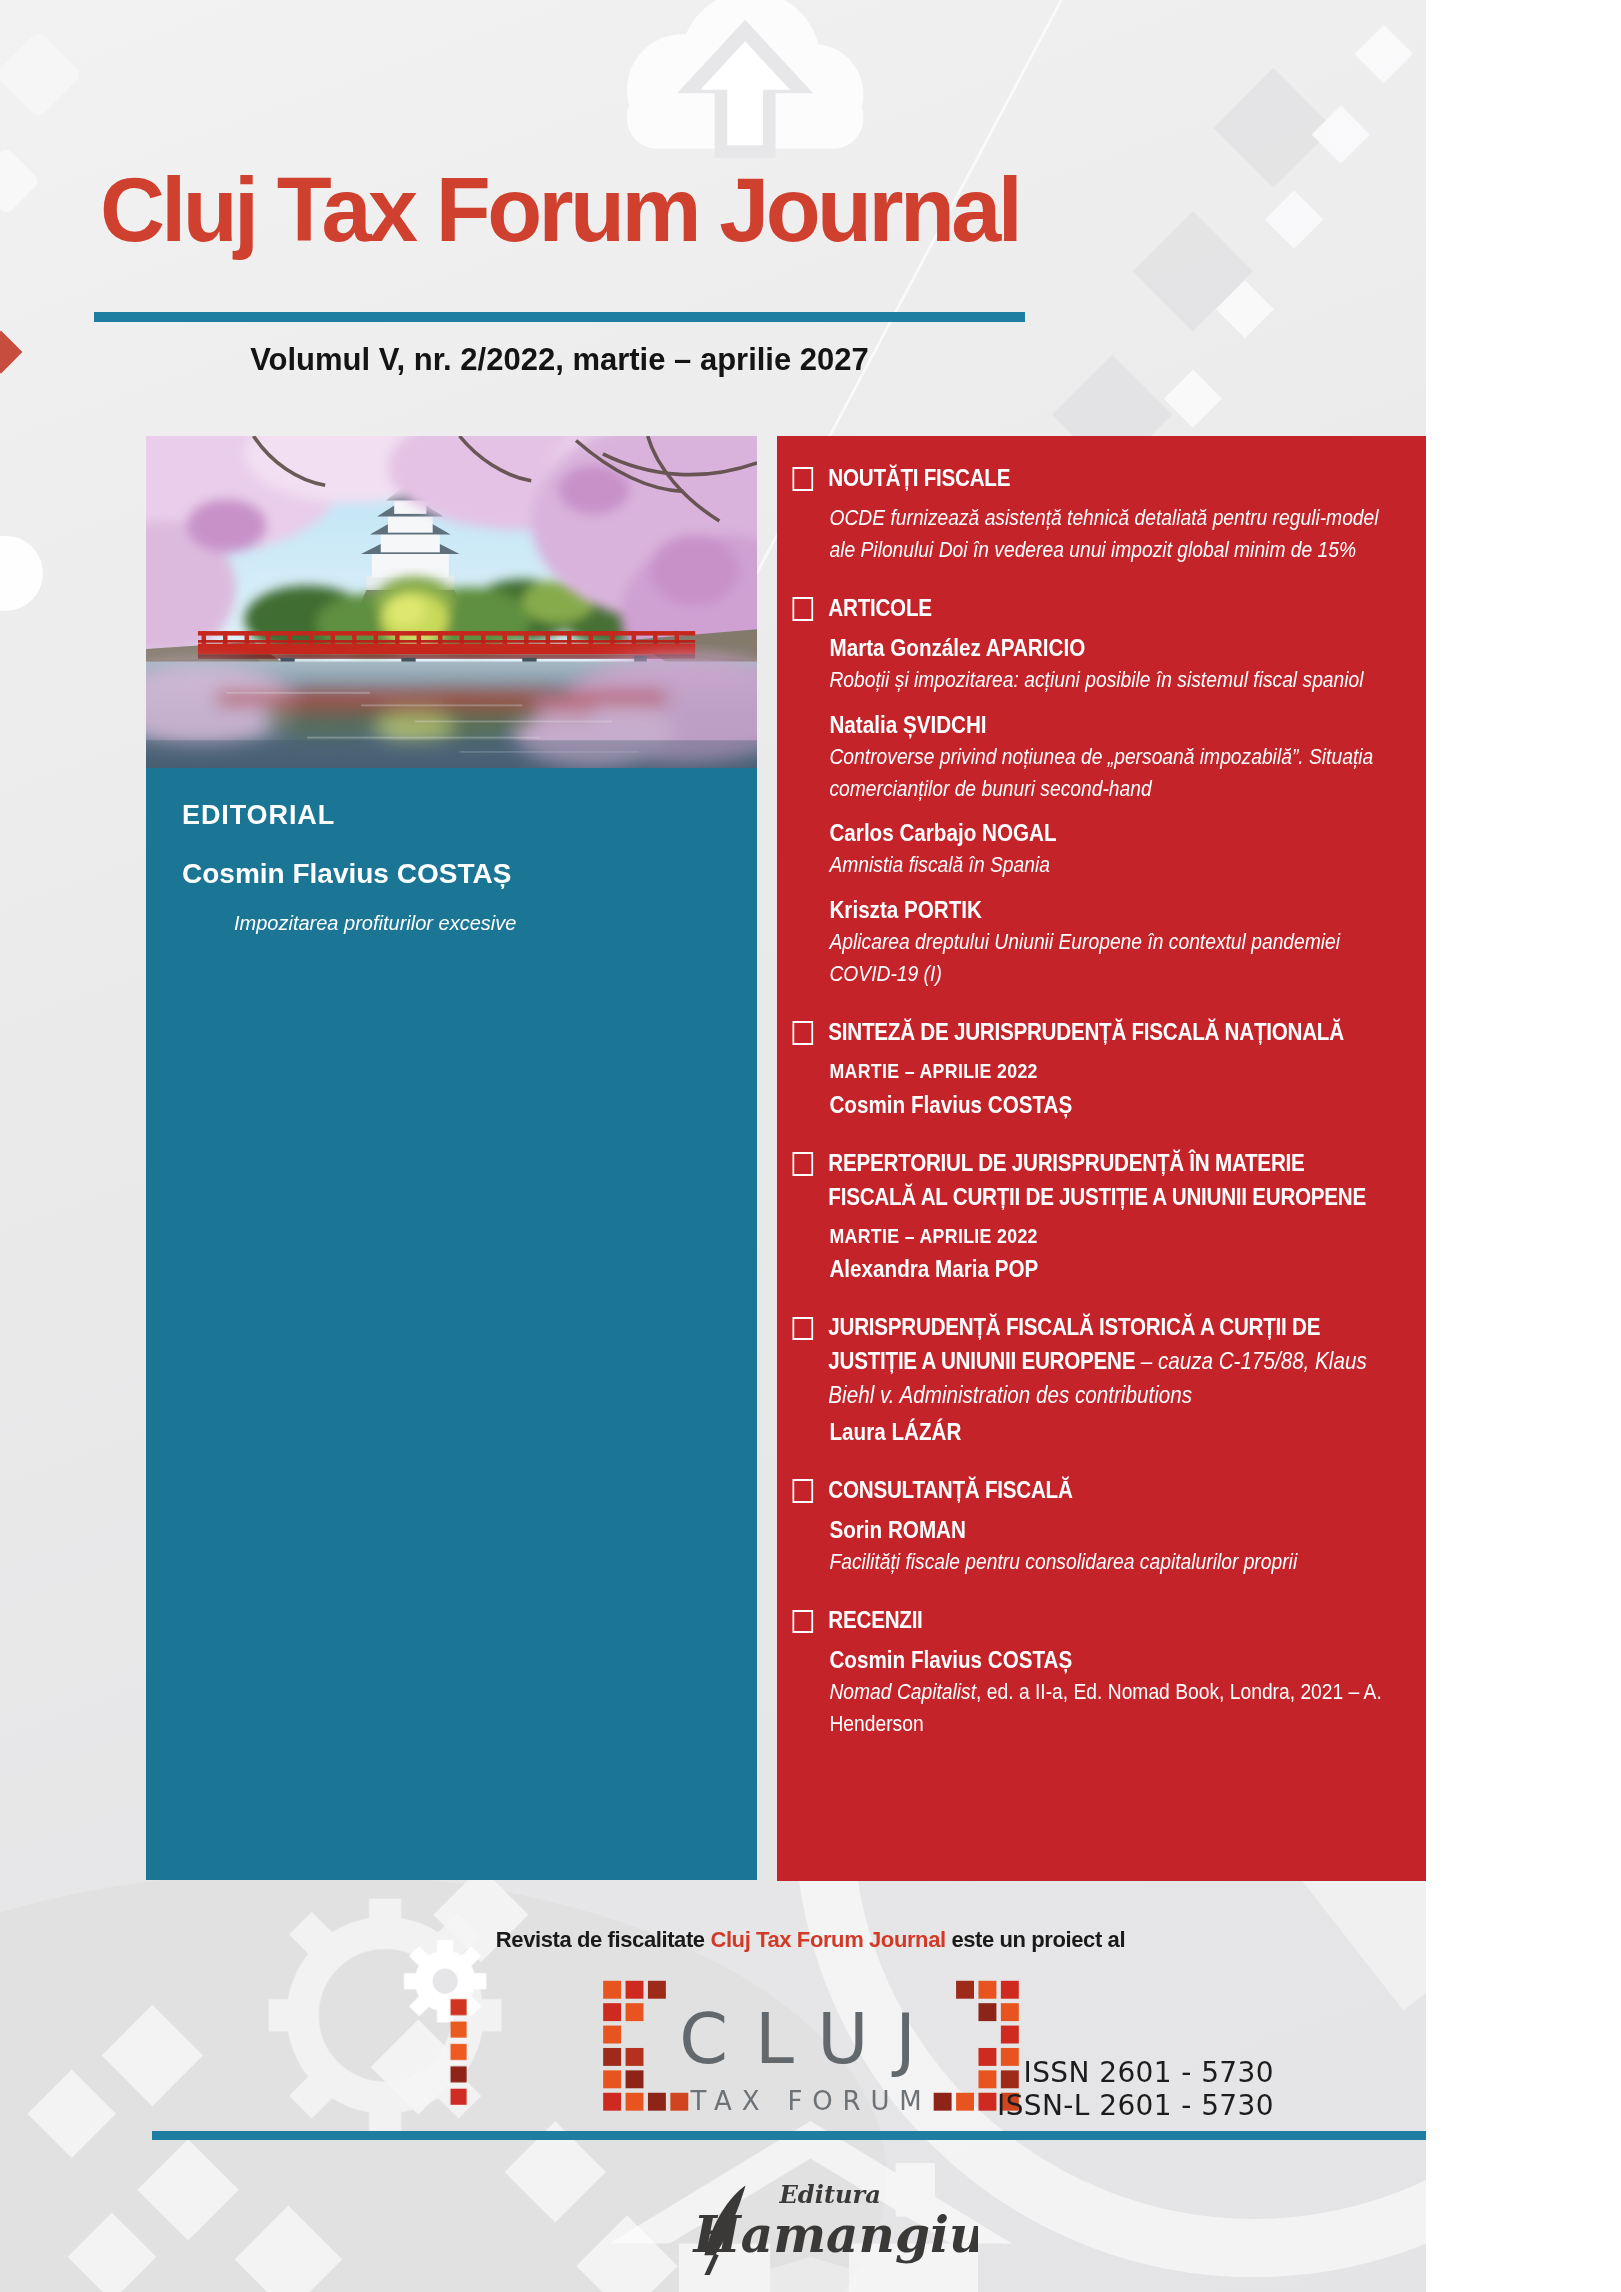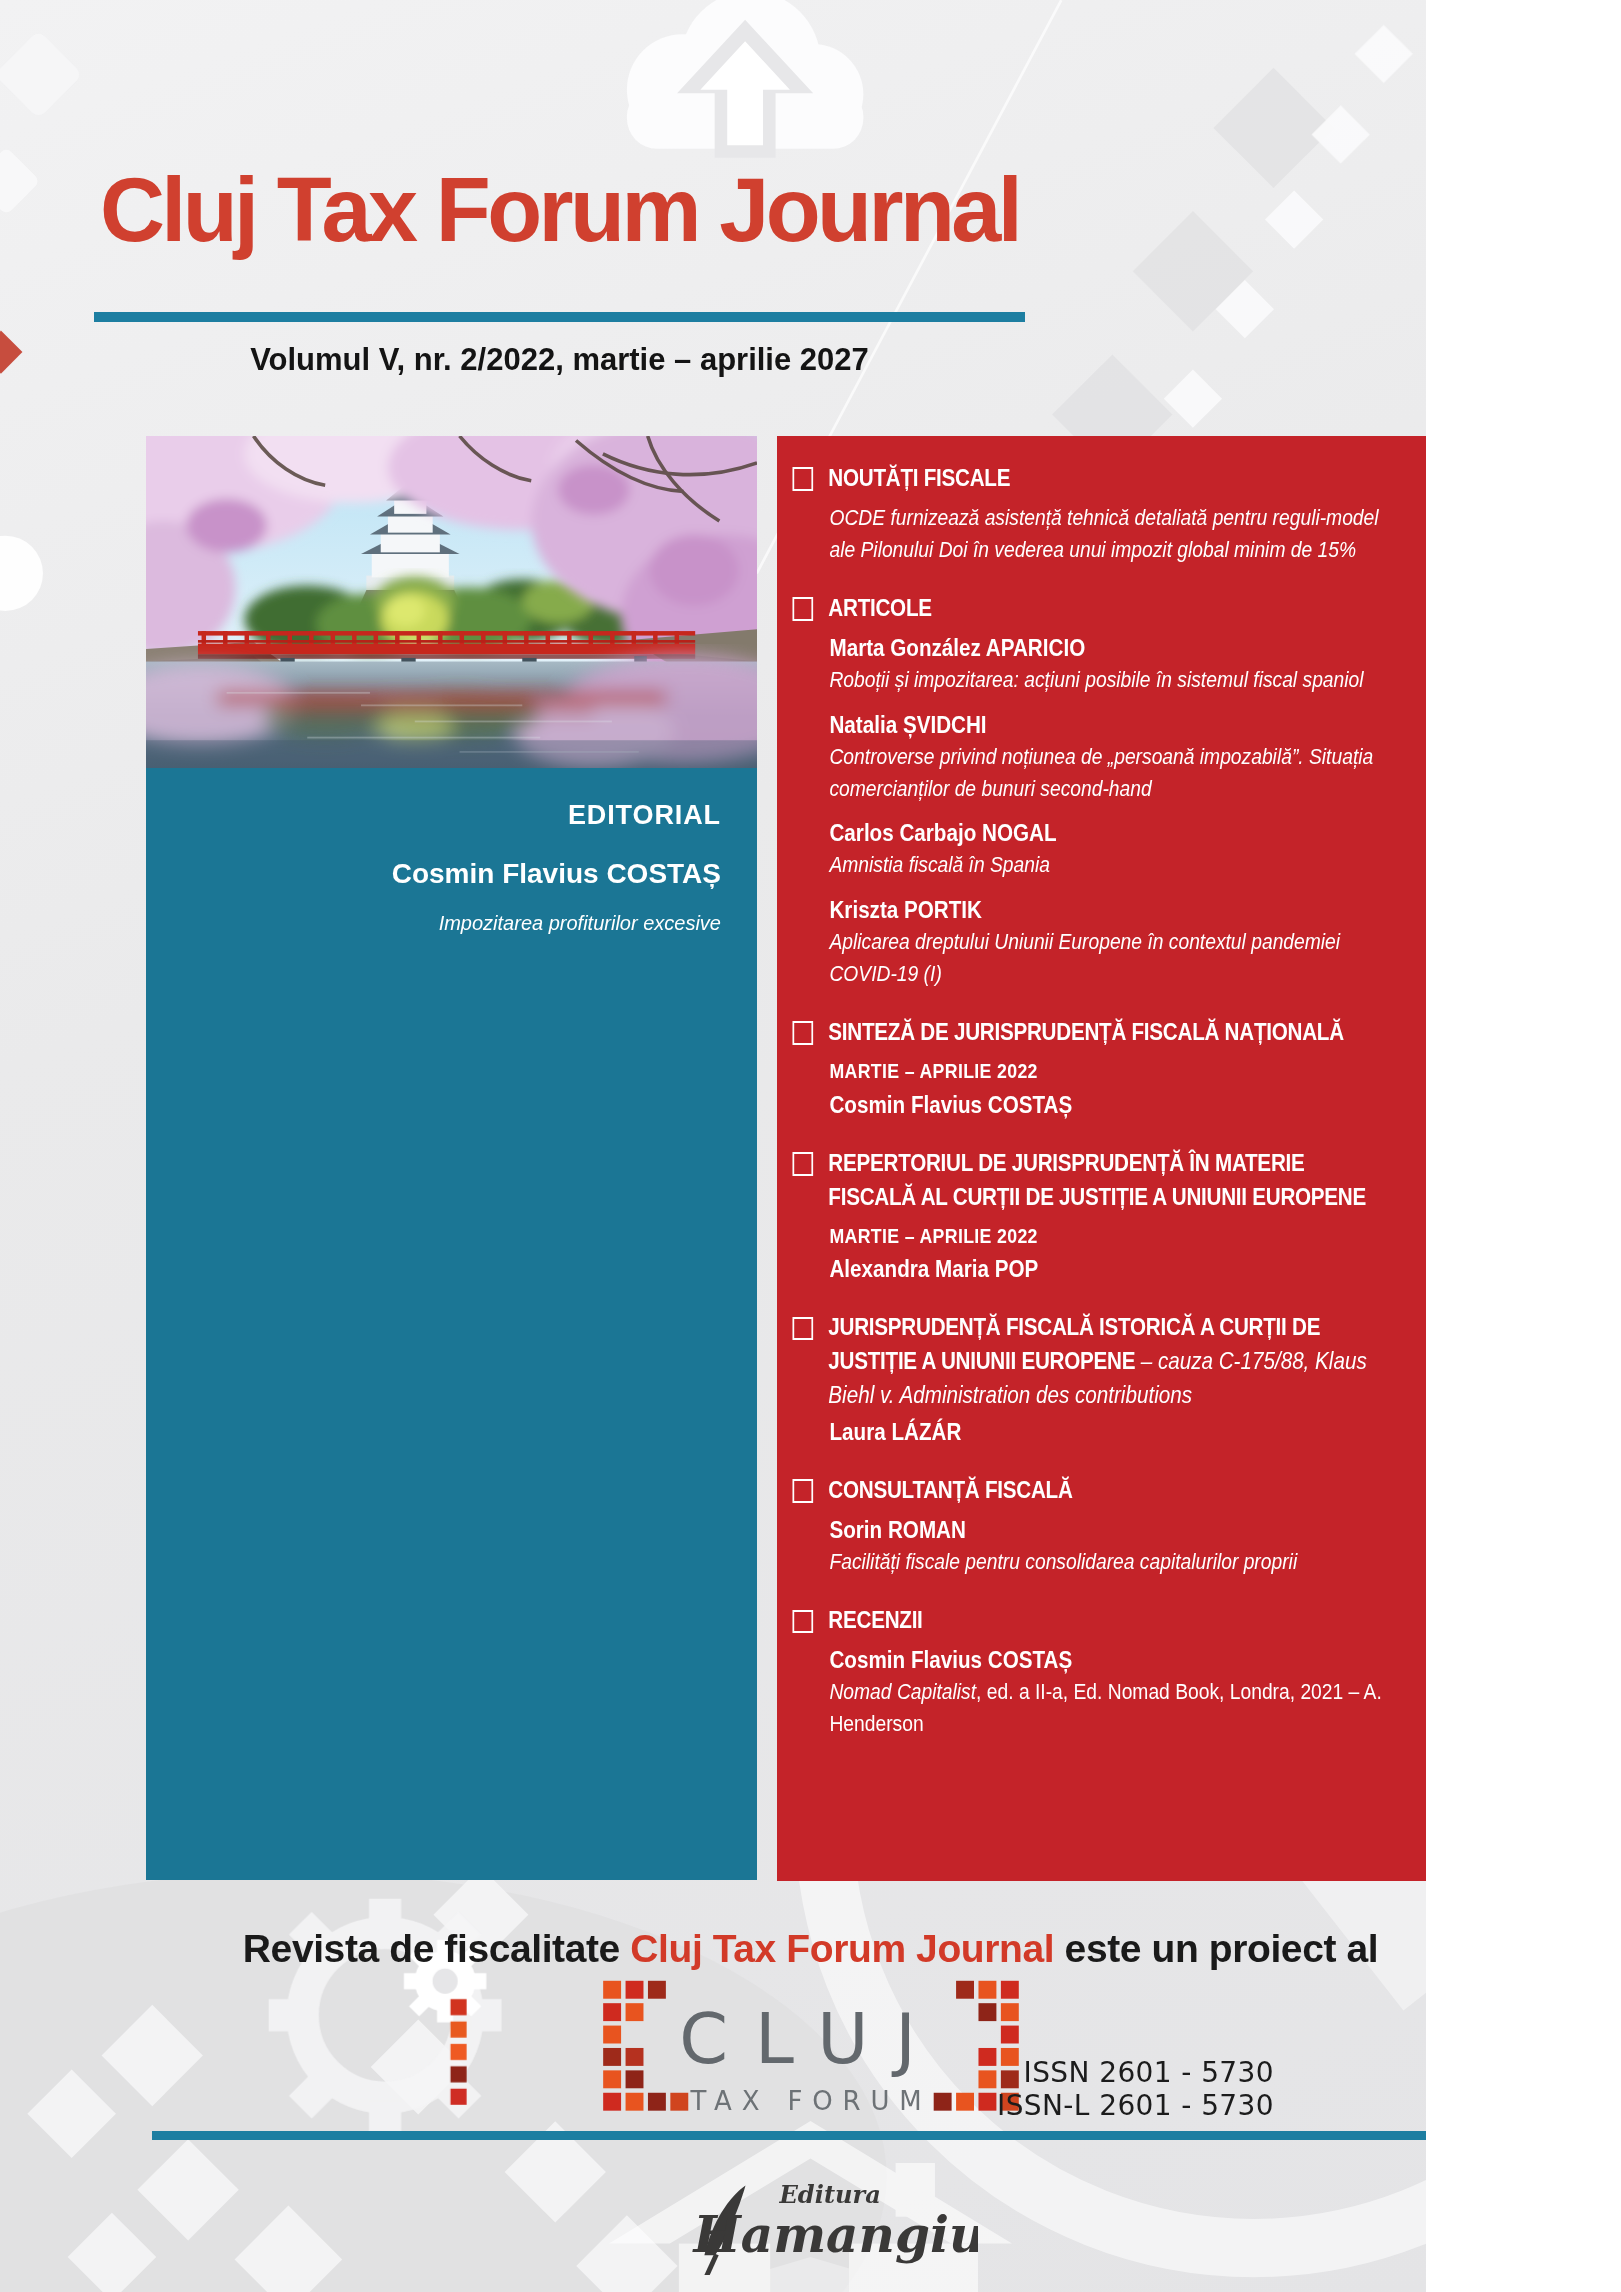--- a/index.html
+++ b/index.html
@@ -27,21 +27,21 @@
     font-weight:bold; font-size:31px; color:var(--ink); letter-spacing:0;
   }
 
   
   .cover-photo { position:absolute; left:146px; top:436px; width:611px; height:332px; margin:0; }
   .cover-photo svg { display:block; width:100%; height:100%; }
 
   
   .editorial {
     position:absolute; left:146px; top:768px; width:611px; height:1112px;
-    background:var(--panel-teal); color:#fff; box-sizing:border-box; padding:32px 36px;text-align:right;
+    background:var(--panel-teal); color:#fff; box-sizing:border-box; padding:32px 36px;
   }
   .ed-label { font-weight:bold; font-size:27px; letter-spacing:0.9px; }
   .ed-author { font-weight:bold; font-size:28px; margin-top:27px; }
   .ed-title { font-style:italic; font-size:20px; margin-top:21.5px; margin-left:52px; }
 
   
   .toc {
     position:absolute; left:777px; top:436px; width:709px; height:1445px;
     background:var(--panel-red); color:#fff; overflow:hidden;
   }
@@ -56,21 +56,21 @@
   .entry:first-child { margin-top:7.2px; }
   .author { font-weight:bold; font-size:24px; line-height:32px; }
   .a-title { font-style:italic; font-size:22.4px; line-height:32px; }
   .a-title .t-rest { font-style:normal; }
   .period { font-weight:bold; font-size:20.6px; line-height:29px; letter-spacing:0.4px; margin-top:7.2px; }
   .solo-author { font-weight:bold; font-size:24px; line-height:32px; margin-top:3.6px; }
 
   
   .project-line {
     position:absolute; left:0; top:1927px; width:1621px; text-align:center;
-    font-weight:bold; font-size:39px; color:#1a1a1a; letter-spacing:-0.4px;
+    font-weight:bold; font-size:22px; color:#1a1a1a; letter-spacing:-0.4px;
   }
   .project-line .brand { color:var(--brand-red); }
   .ctf-logo { position:absolute; left:596px; top:1979px; width:430px; height:142px; }
   .issn {
     position:absolute; right:152px; top:2056px; text-align:right;
     font-size:28px; line-height:1.18; color:#1c1c1c; letter-spacing:0.4px;
     font-family:"DejaVu Sans", sans-serif;
     margin-left:38px;
   }
   .footer-rule { position:absolute; left:152px; top:2131px; width:1318px; height:9px; background:var(--rule-teal); }

